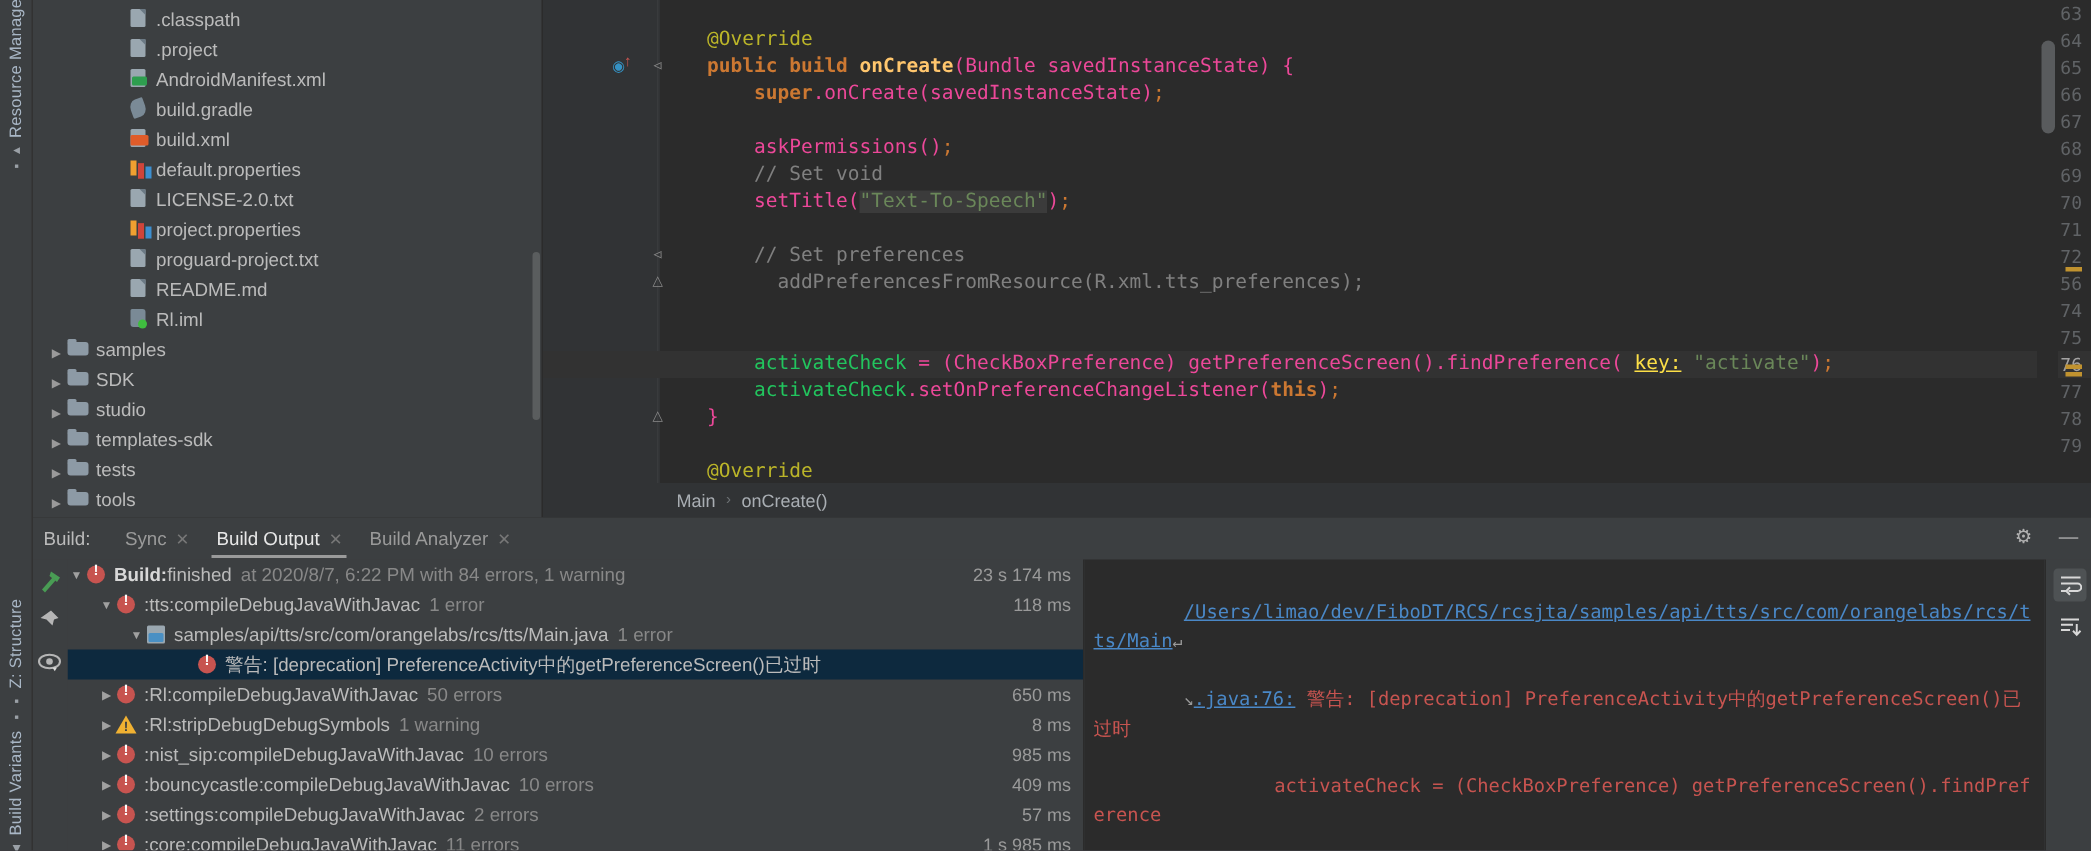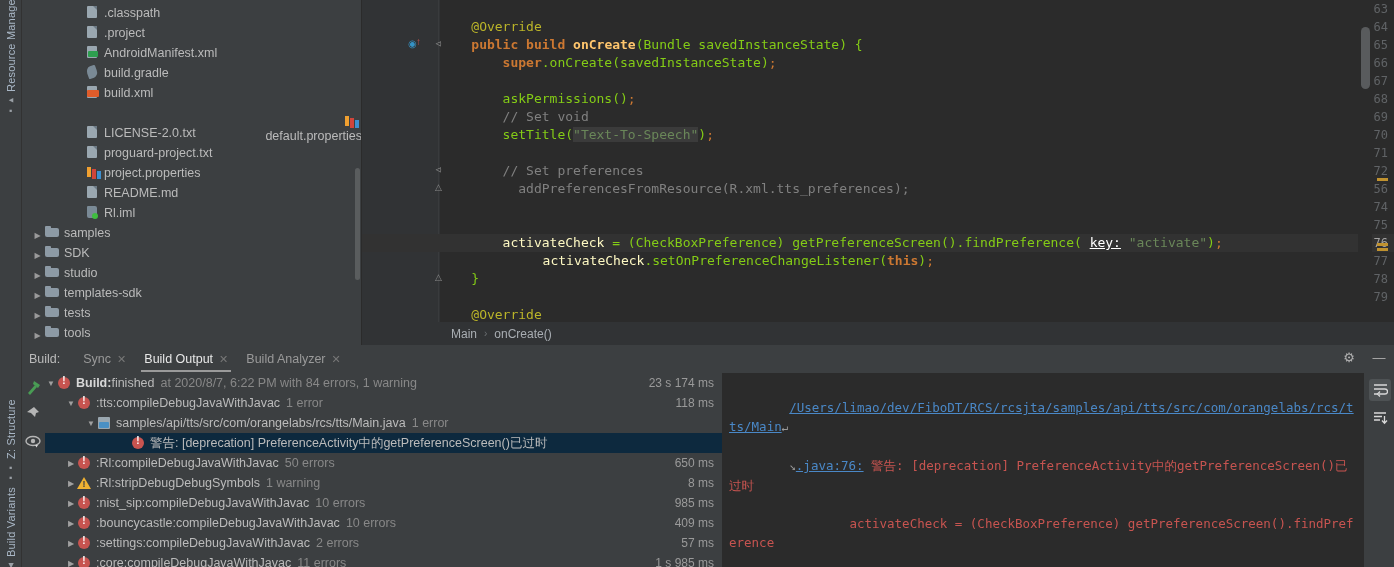--- a/index.html
+++ b/index.html
@@ -123,24 +123,24 @@
   }
   .hl-line {
     position: absolute; left: 0; width: 1032px; height: 18px; background: #323232;
   }
   .kw { color: #cc7832; }
   .kw-b { color: #cc7832; font-weight: bold; }
   .mth { color: #ffc66d; font-weight: bold; }
   .ann { color: #bbb529; }
   .str { color: #6a8759; }
   .cmt { color: #808080; }
-  .fld { color: #fef9c3; }
+  .fld { color: #22c55e; }
   .fld-i { color: #9876aa; font-style: italic; }
-  .hint { color: #ffffff; text-decoration: underline; }
-  .plain { color: #84cc16; text-align: right; }
+  .hint { color: #fde047; text-decoration: underline; }
+  .plain { color: #ec4899; text-align: right; }
   .strbg { background: #3b3b3b; }
   .ed-scroll-track {
     position: absolute; right: 22px; top: 0; width: 14px; height: 322px; background: #2b2b2b;
   }
   .ed-scroll-thumb {
     position: absolute; right: 24px; top: 27px; width: 9px; height: 62px;
     background: #595b5d; border-radius: 5px;
   }
   .warn-mark {
     position: absolute; right: 6px; width: 11px; height: 3px; background: #c0922f;
@@ -301,47 +301,47 @@
           </span>
           <span class="tlabel">build.gradle</span>
         </div>
         <div class="tree-row" style="padding-left: 49px;">
           <span class="arrow"></span>
           <span class="tico">
             <span class="ico-xmlred"></span>
           </span>
           <span class="tlabel">build.xml</span>
         </div>
-        <div class="tree-row" style="padding-left: 49px; flex-direction: column;">
+        <div class="tree-row" style="padding-left: 49px;">
           <span class="arrow"></span>
           <span class="tico">
             <span class="ico-props"></span>
           </span>
           <span class="tlabel">default.properties</span>
         </div>
         <div class="tree-row" style="padding-left: 49px;">
           <span class="arrow"></span>
           <span class="tico">
             <span class="ico-file"></span>
           </span>
           <span class="tlabel">LICENSE-2.0.txt</span>
         </div>
         <div class="tree-row" style="padding-left: 49px;">
           <span class="arrow"></span>
           <span class="tico">
+            <span class="ico-props"></span>
+          </span>
+          <span class="tlabel">project.properties</span>
+        </div>
+        <div class="tree-row" style="padding-left: 49px;">
+          <span class="arrow"></span>
+          <span class="tico">
             <span class="ico-file"></span>
           </span>
           <span class="tlabel">proguard-project.txt</span>
-        </div>
-        <div class="tree-row" style="padding-left: 49px;">
-          <span class="arrow"></span>
-          <span class="tico">
-            <span class="ico-props"></span>
-          </span>
-          <span class="tlabel">project.properties</span>
         </div>
         <div class="tree-row" style="padding-left: 49px;">
           <span class="arrow"></span>
           <span class="tico">
             <span class="ico-file"></span>
           </span>
           <span class="tlabel">README.md</span>
         </div>
         <div class="tree-row" style="padding-left: 49px;">
           <span class="arrow"></span>
@@ -434,21 +434,21 @@
     <div class="code-area">
       <div class="cline" style="top:18px;"><span class="ann">    @Override</span></div>
       <div class="cline" style="top:36px;"><span class="kw-b">    public</span> <span class="kw-b">build</span> <span class="mth">onCreate</span><span class="plain">(Bundle savedInstanceState) {</span></div>
       <div class="cline" style="top:54px;"><span class="kw-b">        super</span><span class="plain">.onCreate(savedInstanceState)</span><span class="kw">;</span></div>
       <div class="cline" style="top:90px;"><span class="plain">        askPermissions()</span><span class="kw">;</span></div>
       <div class="cline" style="top:108px;"><span class="cmt">        // Set void</span></div>
       <div class="cline" style="top:126px;"><span class="plain">        setTitle(</span><span class="str strbg">"Text-To-Speech"</span><span class="plain">)</span><span class="kw">;</span></div>
       <div class="cline" style="top:162px;"><span class="cmt">        // Set preferences</span></div>
       <div class="cline" style="top:180px;"><span class="cmt">          addPreferencesFromResource(R.xml.tts_preferences);</span></div>
       <div class="cline" style="top:234px;"><span class="fld">        activateCheck</span><span class="plain"> = (CheckBoxPreference) getPreferenceScreen().findPreference( </span><span class="hint">key:</span><span class="plain"> </span><span class="str">"activate"</span><span class="plain">)</span><span class="kw">;</span></div>
-      <div class="cline" style="top:252px;padding-left:40px;"><span class="fld">        activateCheck</span><span class="plain">.setOnPreferenceChangeListener(</span><span class="kw-b">this</span><span class="plain">)</span><span class="kw">;</span></div>
+      <div class="cline" style="top:252px;"><span class="fld">        activateCheck</span><span class="plain">.setOnPreferenceChangeListener(</span><span class="kw-b">this</span><span class="plain">)</span><span class="kw">;</span></div>
       <div class="cline" style="top:270px;"><span class="plain">    }</span></div>
       <div class="cline" style="top:306px;"><span class="ann">    @Override</span></div>
     </div>
 
     <div class="ed-scroll-track"></div>
     <div class="ed-scroll-thumb"></div>
     <div class="warn-mark" style="top:178px;"></div>
     <div class="warn-mark" style="top:243px;"></div>
     <div class="warn-mark" style="top:248px;"></div>
 

